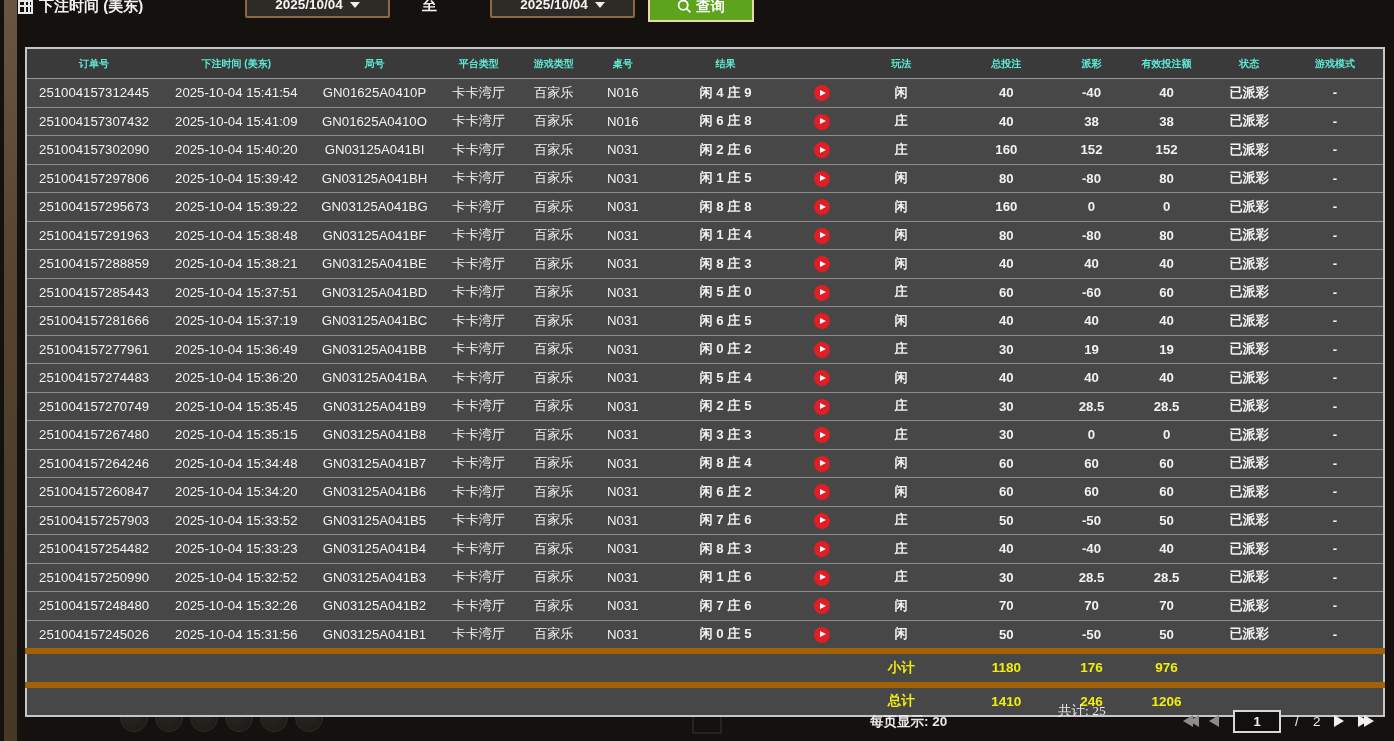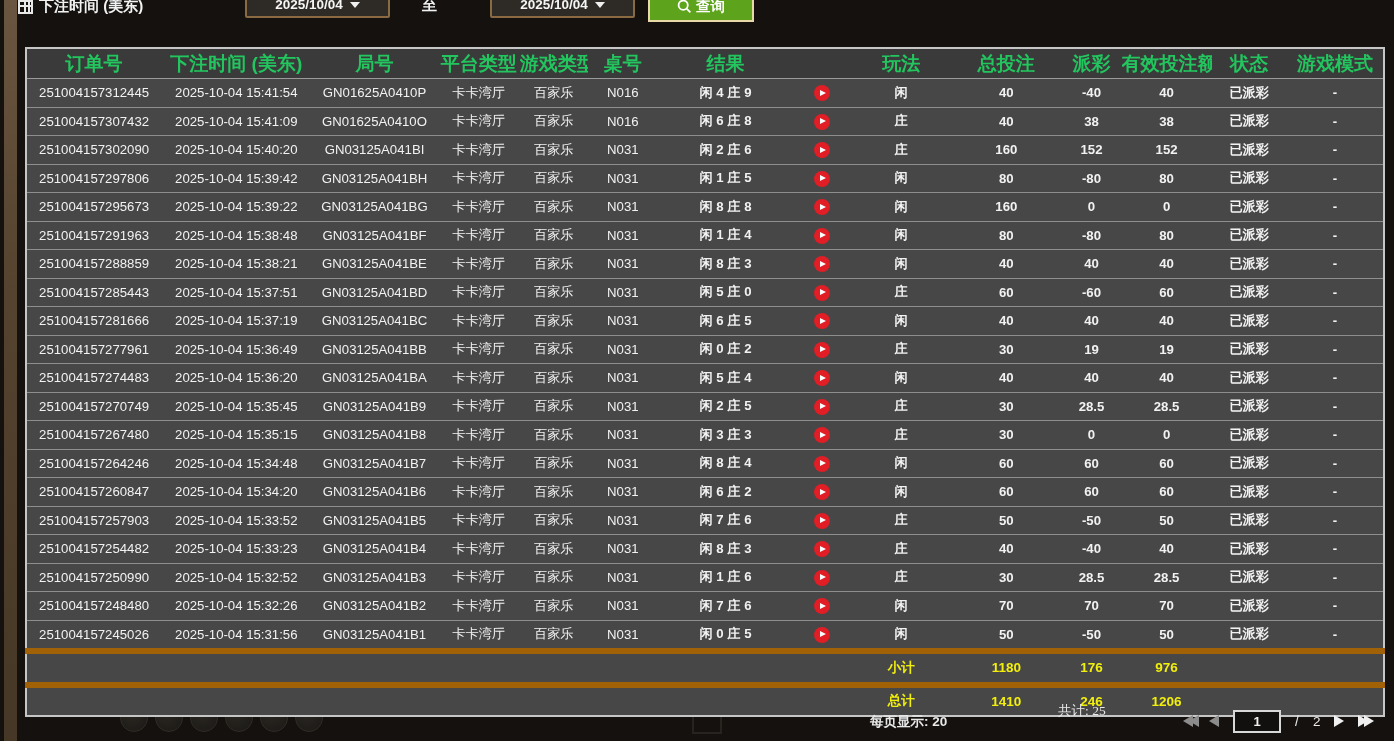--- a/index.html
+++ b/index.html
@@ -29,21 +29,21 @@
   .caret-down{width:0;height:0;border-left:5px solid transparent;border-right:5px solid transparent;
     border-top:6px solid #f0f0f0;}
   .to-label{position:absolute;left:422px;top:-4px;color:#f2f2f2;font-size:15px;font-weight:700;}
   .query-btn{position:absolute;left:648px;top:-9px;width:106px;height:31px;box-sizing:border-box;
     background:#5ea31c;border:2px solid #ead9a8;display:flex;align-items:center;justify-content:center;
     gap:4px;color:#fff;font-size:14.5px;font-weight:700;cursor:pointer;}
 
   
   table.grid{position:absolute;left:25px;top:47px;width:1360px;border-collapse:collapse;
     table-layout:fixed;background:#474747;border:2px solid #c6c6c6;}
-  table.grid th{height:29px;background:#3a3a3a;color:#22c55e;font-size:19px;font-weight:700;
+  table.grid th{height:29px;background:#3a3a3a;color:#5eead4;font-size:10px;font-weight:700;
     border-bottom:1px solid #9a9a9a;padding:0;overflow:hidden;white-space:nowrap;margin-top:9px;}
   table.grid td{height:27.5px;padding:0;text-align:center;color:#f2f2f2;font-size:13.2px;
     border-top:1px solid #8e8e8e;overflow:hidden;white-space:nowrap;}
   table.grid tbody tr:first-child td{border-top:none;}
   td.bold{font-weight:700;}
   td.pay-pos{color:#c02632;font-weight:700;}
   td.pay-neg{color:#5ad41c;font-weight:700;}
   td.pay-zero{color:#f2f2f2;font-weight:700;}
   td.status{color:#2fd32f;font-weight:700;}
   td.mode{color:#ac9877;font-weight:700;}

